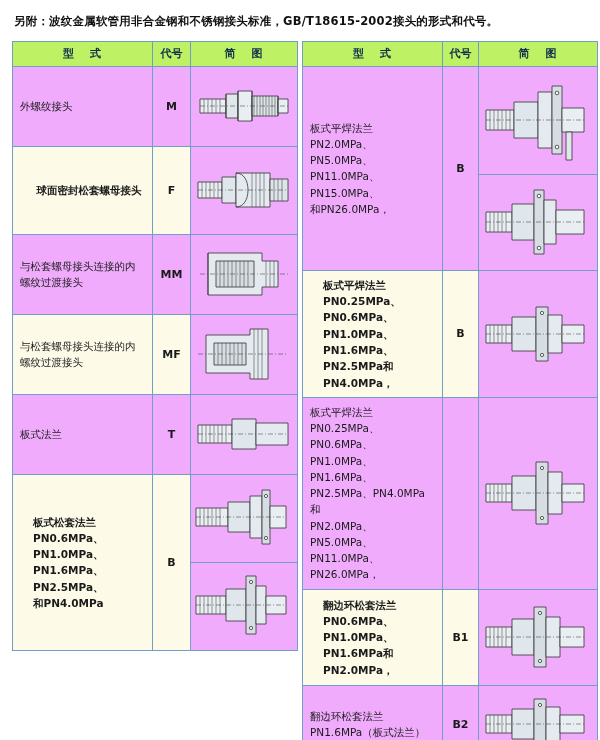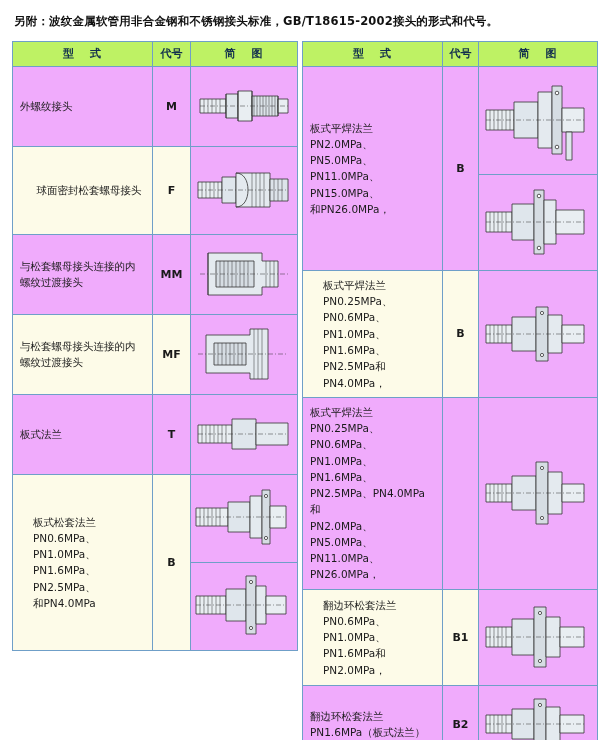--- a/index.html
+++ b/index.html
@@ -38,21 +38,21 @@
   }
   .lbl.center{text-align:center;}
   .code{
     text-align:center;
     font-weight:bold;
     font-size:11px;
   }
   .fig{padding:0;text-align:center;background:#fff;}
   .yellow{background:#fdfbe8;}
   .white{background:#f0abfc;}
-  .bold{font-weight:normal;padding-left:20px;}
+  .bold{font-weight:bold;padding-left:20px;}
   svg{display:block;margin:0 auto;}
   .left-table{width:285px;}
   .right-table{width:299px;margin-left:4px;}
 </style>
 </head>
 <body>
 
 <div class="page">
 
   <div class="title">另附：波纹金属软管用非合金钢和不锈钢接头标准，GB/T18615-2002接头的形式和代号。</div>

